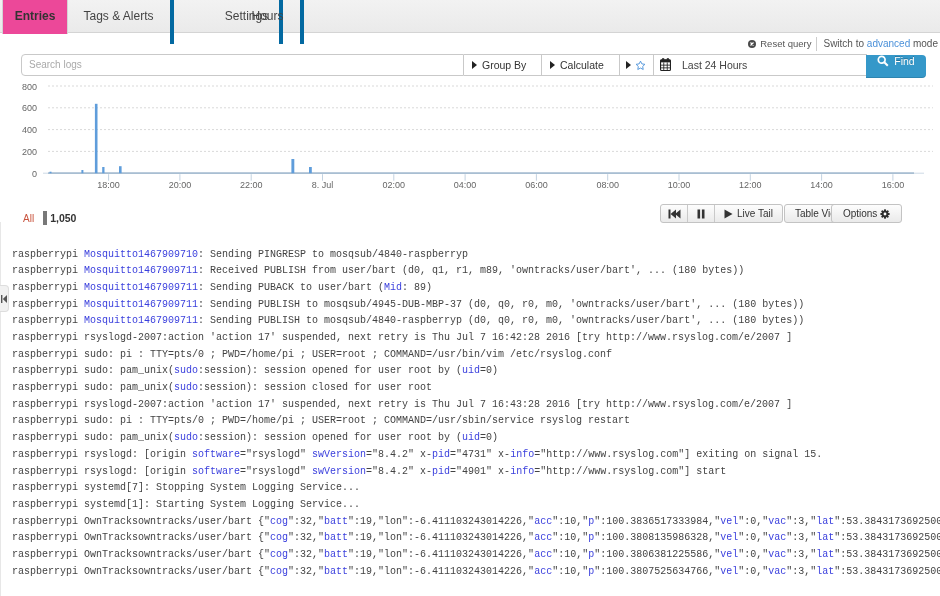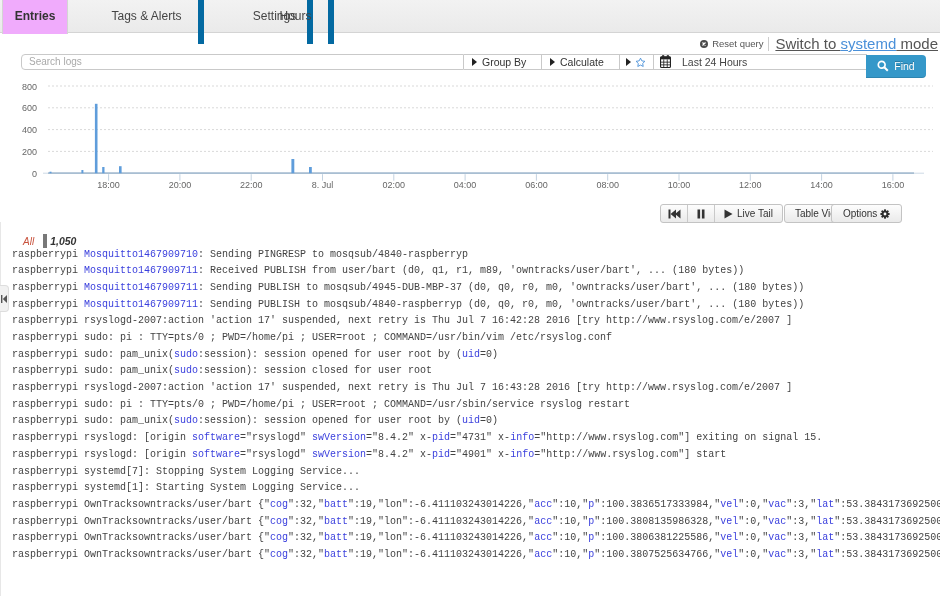--- a/index.html
+++ b/index.html
@@ -1,46 +1,46 @@
 <!DOCTYPE html>
 <html><head>
 <meta charset="utf-8">
 <style>
   html,body{margin:0;padding:0;}
   body{width:940px;height:596px;position:relative;overflow:hidden;background:#fff;
        font-family:"Liberation Sans",sans-serif;}
   .abs{position:absolute;}
   
   #tabbar{left:0;top:0;width:940px;height:33px;background:linear-gradient(#f2f2f2,#eaeaea);border-bottom:1px solid #d4d4d4;box-sizing:border-box;}
-  .tab{position:absolute;top:0;height:44px;line-height:33px;text-align:center;font-size:12px;color:#444;border-right:6px solid #0369a1;padding-left:28px;}
-  #tab-active{position:absolute;left:2px;top:0;width:64px;height:34px;background:#f0abfc;border-left:1px solid #d4d4d4;border-right:1px solid #d4d4d4;line-height:33px;text-align:center;font-size:12px;font-weight:bold;color:#333;z-index:2;}
+  .tab{position:absolute;top:0;height:44px;line-height:33px;text-align:center;font-size:12px;color:#444;border-right:4px solid #0369a1;}
+  #tab-active{position:absolute;left:2px;top:0;width:64px;height:34px;background:#ec4899;border-left:1px solid #d4d4d4;border-right:1px solid #d4d4d4;line-height:33px;text-align:center;font-size:12px;font-weight:bold;color:#333;z-index:2;}
   
   #resetrow{top:37px;right:2px;height:13px;font-size:9.5px;color:#555;display:flex;align-items:center;}
   #resetrow .sep{display:inline-block;width:1px;height:14px;background:#ccc;margin:0 6px 0 5px;}
   #resetrow a{color:#4a90d9;text-decoration:none;}
-  #resetrow .sw{font-size:15px;text-decoration:underline;}
+  #resetrow .sw{font-size:10px;}
   
   #searchrow{left:21px;top:53.5px;width:905px;height:22px;box-sizing:border-box;display:flex;font-size:10.5px;color:#333;}
-  #searchrow .cell{box-sizing:border-box;border:1px solid #c9c9c9;border-left:none;height:16px;display:flex;align-items:center;background:#fff;}
+  #searchrow .cell{box-sizing:border-box;border:1px solid #c9c9c9;border-left:none;height:22px;display:flex;align-items:center;background:#fff;}
   #searchrow .c-input{border-left:1px solid #c9c9c9;border-radius:4px 0 0 4px;width:443px;padding-left:7px;color:#a9a9a9;font-size:10px;}
   #searchrow .c-group{width:78px;}
   #searchrow .c-calc{width:78px;}
   #searchrow .c-star{width:34px;}
   #searchrow .c-date{width:213px;color:#444;}
-  #findbtn{left:866px;top:54.5px;width:60px;height:23px;background:#3598c9;border-radius:0 4px 4px 0;display:flex;align-items:center;justify-content:center;color:#fff;font-size:10.5px;z-index:3;text-shadow:0 -1px 0 rgba(0,0,0,0.25);box-shadow:inset 0 -1px 0 rgba(0,0,0,0.12);}
+  #findbtn{left:866px;top:54.5px;width:60px;height:23px;background:#3598c9;border-radius:0 4px 4px 0;display:flex;justify-content:center;color:#fff;font-size:10.5px;z-index:3;text-shadow:0 -1px 0 rgba(0,0,0,0.25);box-shadow:inset 0 -1px 0 rgba(0,0,0,0.12);}
   .tri{display:inline-block;width:0;height:0;border-top:4px solid transparent;border-bottom:4px solid transparent;border-left:5px solid #222;}
   
   #chart{left:0;top:80px;}
   
   .btn{position:absolute;top:204px;height:19px;box-sizing:border-box;border:1px solid #c3c3c3;border-radius:3px;background:linear-gradient(#fdfdfd,#eaeaea);color:#333;font-size:10px;display:flex;align-items:center;justify-content:center;}
   #btngroup{position:absolute;left:660px;top:204px;height:19px;box-sizing:border-box;border:1px solid #c3c3c3;border-radius:3px;background:linear-gradient(#fdfdfd,#eaeaea);display:flex;}
   #btngroup .gcell{height:17px;display:flex;align-items:center;justify-content:center;border-right:1px solid #c9c9c9;}
   #btngroup .gcell:last-child{border-right:none;}
   
-  #allrow{left:23px;top:234px;height:14px;display:flex;align-items:center;font-size:12px;font-style:italic;}
+  #allrow{left:23px;top:211px;height:14px;display:flex;align-items:center;font-size:12px;}
   #allrow .all{color:#c8523c;font-size:10px;}
   #allrow .bar{display:inline-block;width:3.5px;height:13.5px;background:#787878;margin:0 3.5px 0 9px;}
   #allrow .cnt{font-weight:bold;color:#333;font-size:10.5px;}
   
   #logs{left:12px;top:246.6px;width:928px;height:351px;overflow:hidden;font-family:"Liberation Mono",monospace;font-size:10px;line-height:16.7px;color:#434343;}
   #logs div{white-space:pre;height:16.7px;}
   #logs a{color:#3a3fdd;text-decoration:none;}
   
   #leftline{left:0;top:222px;width:1px;height:374px;background:#e7e7e7;}
   #handle{left:0;top:285px;width:9px;height:27px;background:#f1f1f1;border:1px solid #ddd;border-left:none;border-radius:0 4px 4px 0;box-sizing:border-box;display:flex;align-items:center;justify-content:center;}
@@ -54,21 +54,21 @@
   <div class="tab" style="left:235px;width:65px;">Hours</div>
 
   <div id="resetrow" class="abs">
     <svg width="8" height="8" viewBox="0 0 9 9" style="margin-right:4px;">
       <circle cx="4.5" cy="4.5" r="4.5" fill="#4a4a4a"></circle>
       <path d="M2.8 2.8 L6.2 6.2 M6.2 2.8 L2.8 6.2" stroke="#fff" stroke-width="1.3"></path>
     </svg>
     <span>Reset query</span>
     <span class="sep"></span>
     <span class="sw">Switch to&nbsp;</span>
-    <a class="sw">systemd</a>
+    <a class="sw">advanced</a>
     <span class="sw">&nbsp;mode</span>
   </div>
 
   <div id="searchrow" class="abs">
     <div class="cell c-input">Search logs</div>
     <div class="cell c-group"><span class="tri" style="margin:0 5px 0 8px;"></span>Group By</div>
     <div class="cell c-calc"><span class="tri" style="margin:0 5px 0 8px;"></span>Calculate</div>
     <div class="cell c-star">
       <span class="tri" style="margin:0 0 0 6px;"></span>
       <svg width="11" height="11" viewBox="0 0 24 24" style="margin-left:4px;margin-top:2px;">
@@ -191,20 +191,21 @@
 
   <div id="allrow" class="abs">
     <span class="all">All</span>
     <span class="bar"></span>
     <span class="cnt">1,050</span>
   </div>
 
   <div id="logs" class="abs">
     <div>raspberrypi <a>Mosquitto1467909710</a>: Sending PINGRESP to mosqsub/4840-raspberryp</div>
 <div>raspberrypi <a>Mosquitto1467909711</a>: Received PUBLISH from user/bart (d0, q1, r1, m89, 'owntracks/user/bart', ... (180 bytes))</div>
+<div>raspberrypi <a>Mosquitto1467909711</a>: Sending PUBACK to user/bart (<a>Mid</a>: 89)</div>
 <div>raspberrypi <a>Mosquitto1467909711</a>: Sending PUBLISH to mosqsub/4945-DUB-MBP-37 (d0, q0, r0, m0, 'owntracks/user/bart', ... (180 bytes))</div>
 <div>raspberrypi <a>Mosquitto1467909711</a>: Sending PUBLISH to mosqsub/4840-raspberryp (d0, q0, r0, m0, 'owntracks/user/bart', ... (180 bytes))</div>
 <div>raspberrypi rsyslogd-2007:action 'action 17' suspended, next retry is Thu Jul 7 16:42:28 2016 [try http://www.rsyslog.com/e/2007 ]</div>
 <div>raspberrypi sudo: pi : TTY=pts/0 ; PWD=/home/pi ; USER=root ; COMMAND=/usr/bin/vim /etc/rsyslog.conf</div>
 <div>raspberrypi sudo: pam_unix(<a>sudo</a>:session): session opened for user root by (<a>uid</a>=0)</div>
 <div>raspberrypi sudo: pam_unix(<a>sudo</a>:session): session closed for user root</div>
 <div>raspberrypi rsyslogd-2007:action 'action 17' suspended, next retry is Thu Jul 7 16:43:28 2016 [try http://www.rsyslog.com/e/2007 ]</div>
 <div>raspberrypi sudo: pi : TTY=pts/0 ; PWD=/home/pi ; USER=root ; COMMAND=/usr/sbin/service rsyslog restart</div>
 <div>raspberrypi sudo: pam_unix(<a>sudo</a>:session): session opened for user root by (<a>uid</a>=0)</div>
 <div>raspberrypi rsyslogd: [origin <a>software</a>="rsyslogd" <a>swVersion</a>="8.4.2" x-<a>pid</a>="4731" x-<a>info</a>="http://www.rsyslog.com"] exiting on signal 15.</div>

